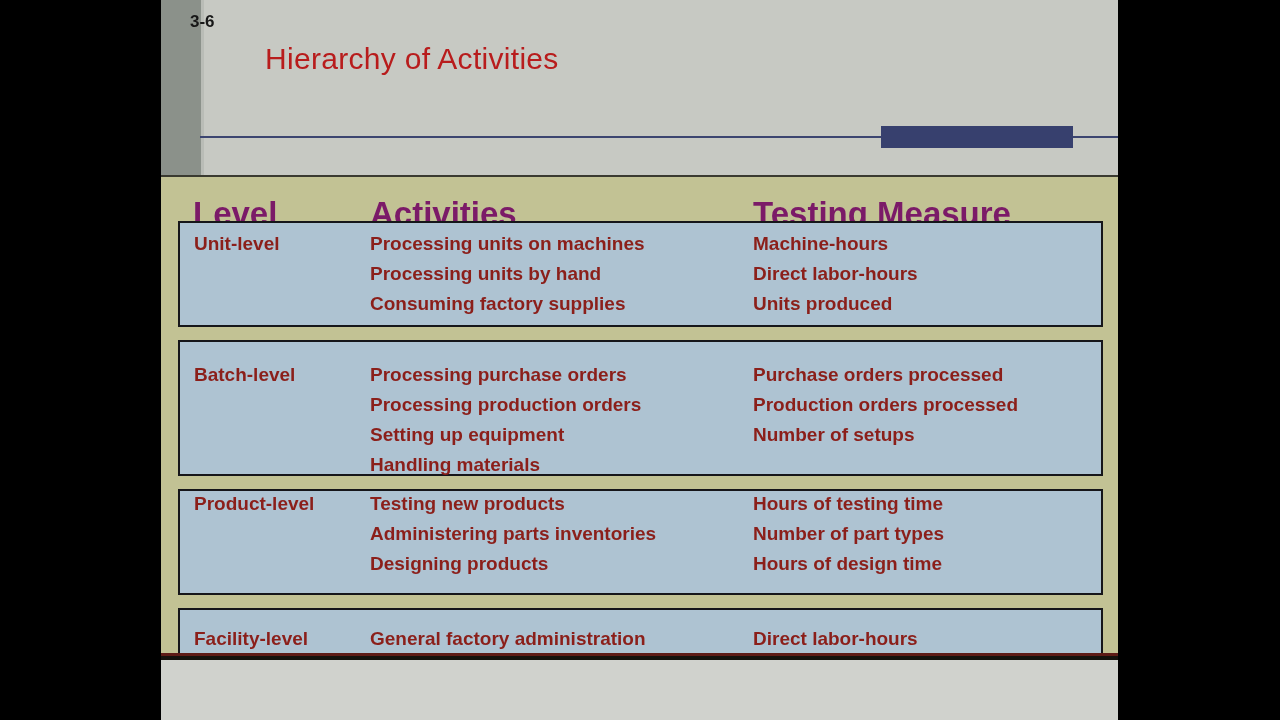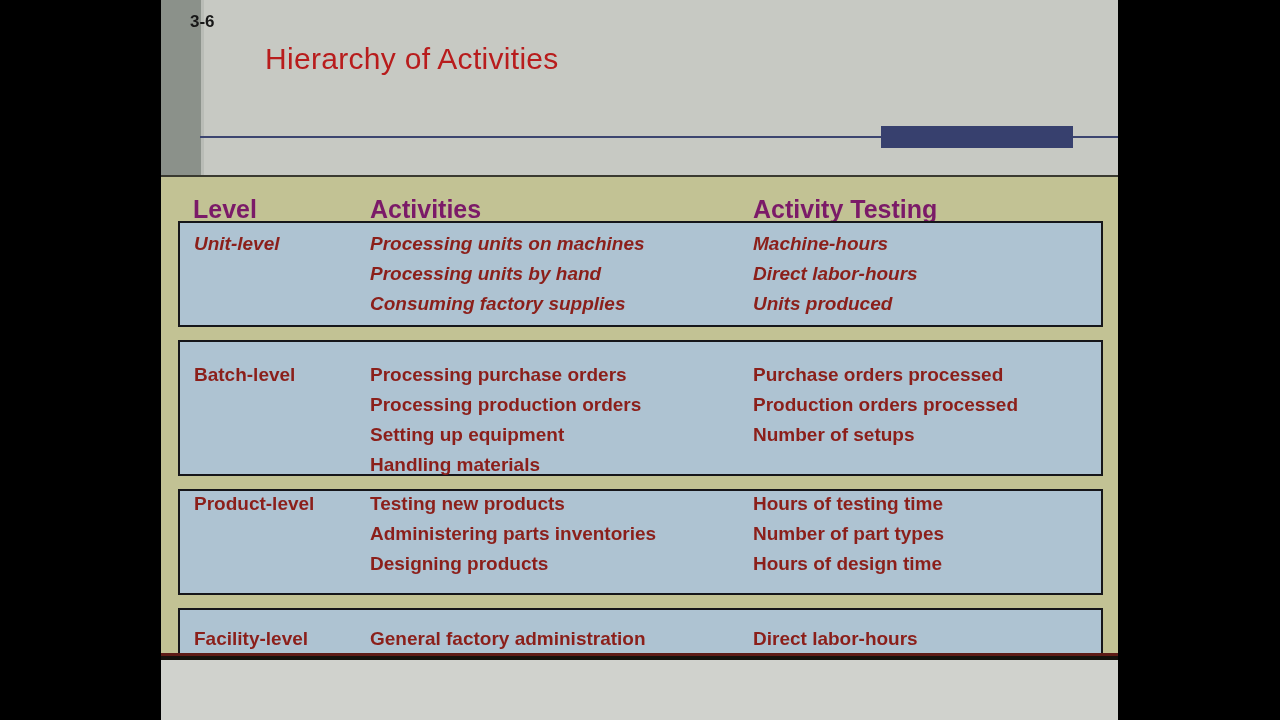--- a/index.html
+++ b/index.html
@@ -140,21 +140,21 @@
   
   .col-headers {
     position: absolute;
     left: 0;
     top: 18px;
     width: 957px;
     height: 40px;
   }
   .col-head {
     position: absolute;
-    font-size: 25px;
+    font-size: 33px;
     font-weight: bold;
     color: #7b1a68;
     white-space: nowrap;
     letter-spacing: 0px;
     text-align: center;
   }
   .ch-level    { left: 32px;  top: 0; }
   .ch-act      { left: 209px; top: 0; }
   .ch-measure  { left: 592px; top: 0; }
 
@@ -202,25 +202,25 @@
       <div class="rule"></div>
       <div class="rule-block"></div>
       <div class="header-bottom-line"></div>
     </div>
 
     <div class="panel">
 
       <div class="col-headers">
         <div class="col-head ch-level">Level</div>
         <div class="col-head ch-act">Activities</div>
-        <div class="col-head ch-measure">Activity Testing</div>
+        <div class="col-head ch-measure">Testing Measure</div>
       </div>
 
       <div id="blocks-container">
-          <div class="block" style="top: 44px; height: 106px; font-style: italic;">
+          <div class="block" style="top: 44px; height: 106px;">
             <div style="padding-top: 8px;">
               <div class="row">
                 <div class="cell c-level">Unit-level</div>
                 <div class="cell c-act">Processing units on machines</div>
                 <div class="cell c-meas">Machine-hours</div>
               </div>
               <div class="row">
                 <div class="cell c-act">Processing units by hand</div>
                 <div class="cell c-meas">Direct labor-hours</div>
               </div>

